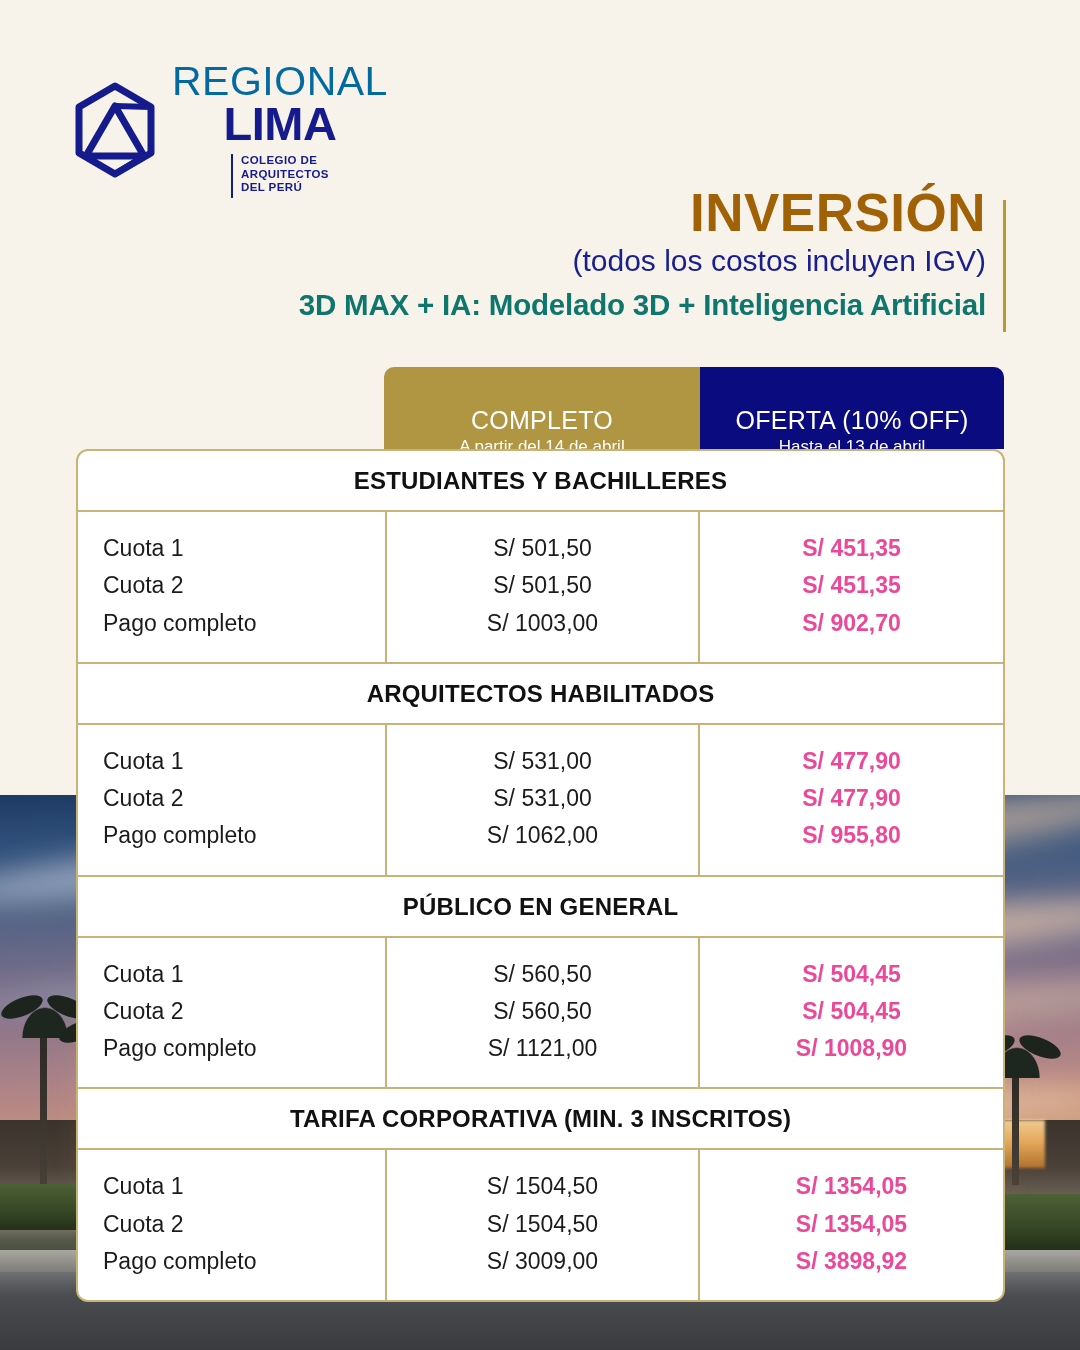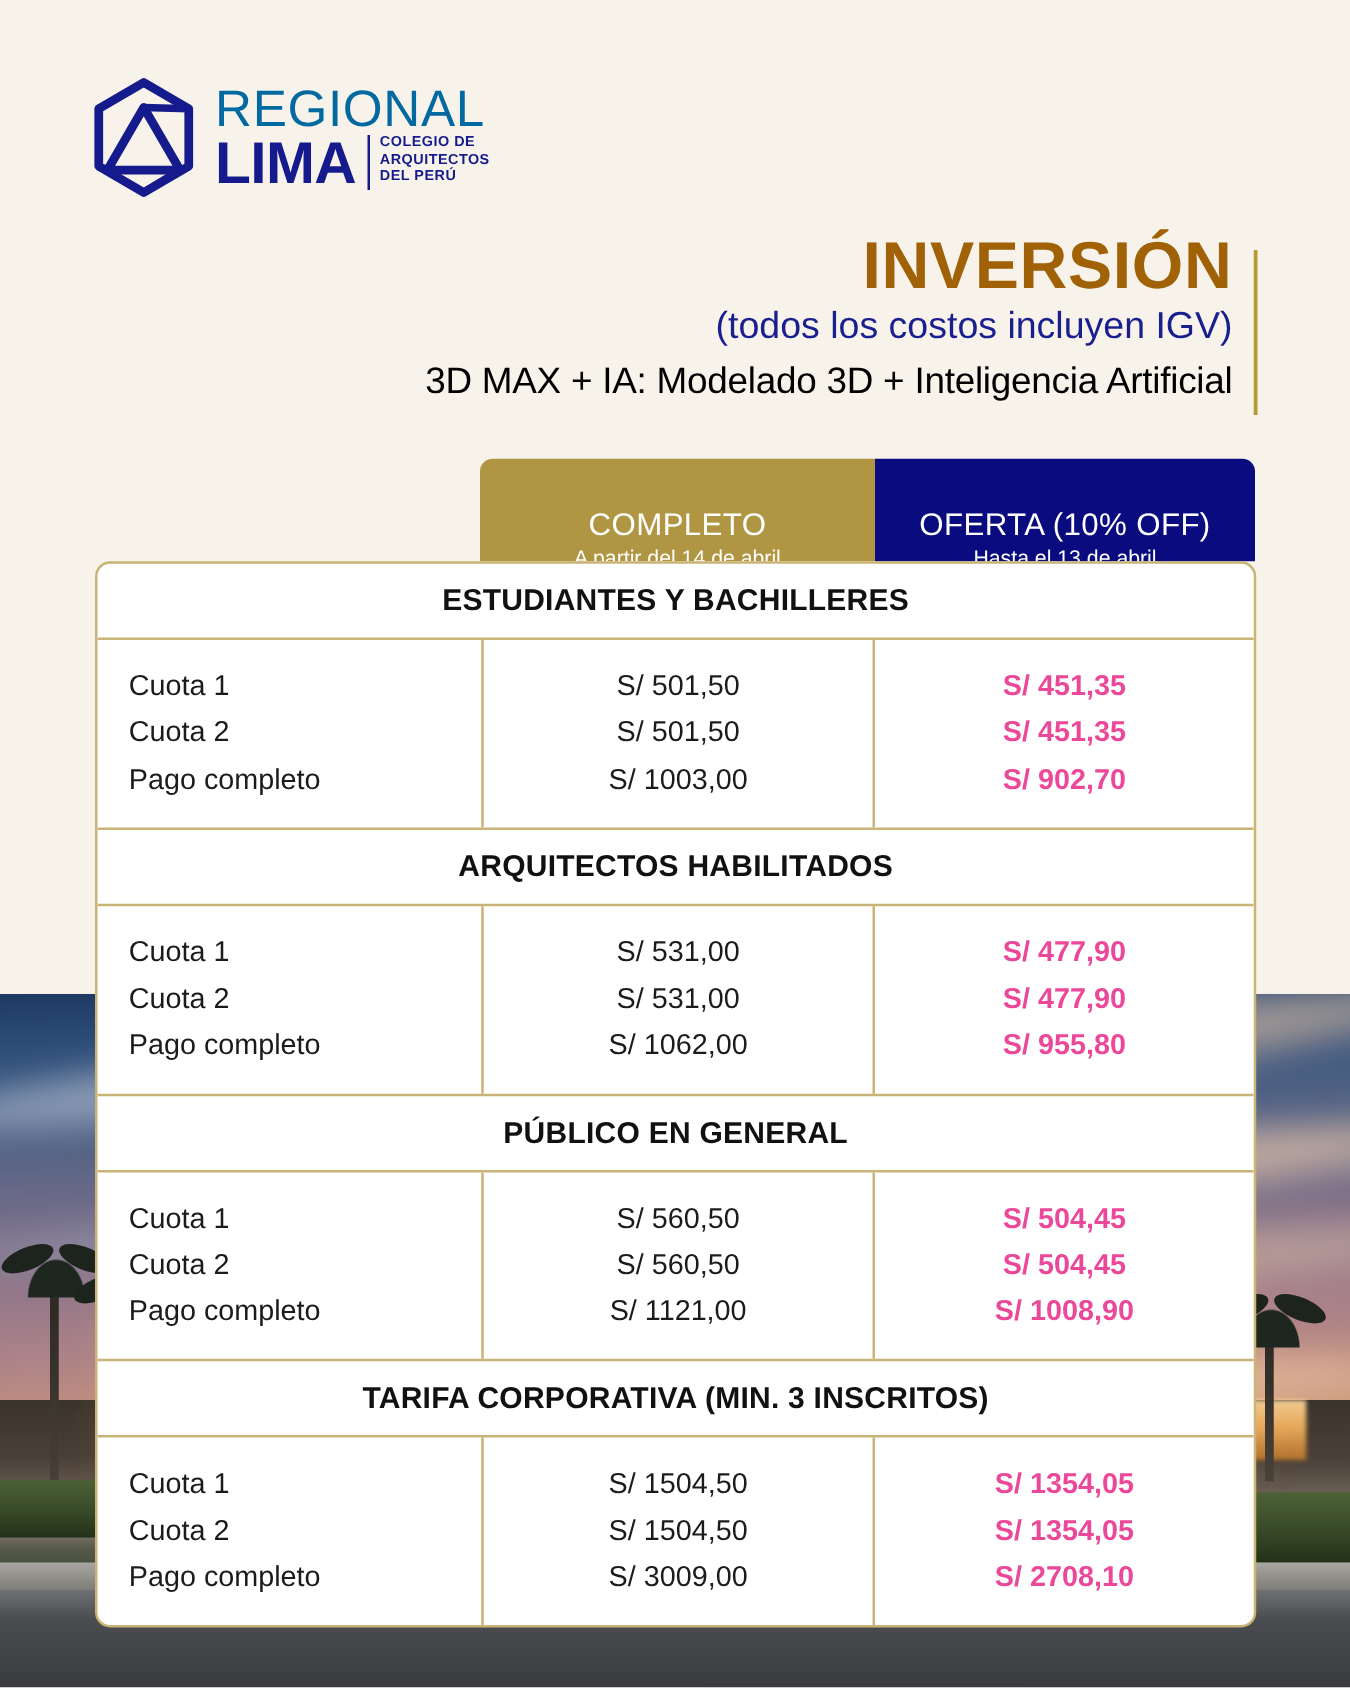--- a/index.html
+++ b/index.html
@@ -194,21 +194,21 @@
   }
   .logo-mark { width: 86px; height: 96px; }
   .logo-words { display: flex; flex-direction: column; }
   .logo-regional {
     font-size: 41px;
     letter-spacing: .5px;
     color: #0369a1;
     line-height: .97;
     font-weight: 400;
   }
-  .logo-row2 { display: flex; align-items: flex-start; gap: 9px; }
+  .logo-row2 { display: flex; align-items: center; gap: 9px; flex-direction: column; }
   .logo-lima {
     font-size: 47px;
     font-weight: 700;
     color: #151a8c;
     line-height: .92;
     letter-spacing: -.5px;
   }
   .logo-sub {
     border-left: 2.5px solid #151a8c;
     padding-left: 8px;
@@ -246,22 +246,22 @@
   }
   .h-sub {
     font-size: 30px;
     color: #1a1f8f;
     line-height: 1.2;
     margin-top: 2px;
     font-weight: 400;
   }
   .h-course {
     font-size: 29.5px;
-    color: #000000;
-    font-weight: 400;
+    color: #0f766e;
+    font-weight: 700;
     line-height: 1.2;
     margin-top: 8px;
     letter-spacing: -.2px;
   }
 
   
   .tabs {
     position: absolute;
     left: 384px;
     top: 367px;
@@ -495,18 +495,18 @@
           <div class="cell">Pago completo</div>
         </div>
         <div class="col-full">
           <div class="cell">S/ 1504,50</div>
           <div class="cell">S/ 1504,50</div>
           <div class="cell">S/ 3009,00</div>
         </div>
         <div class="col-offer">
           <div class="cell offer">S/ 1354,05</div>
           <div class="cell offer">S/ 1354,05</div>
-          <div class="cell offer">S/ 2708,10</div>
+          <div class="cell offer">S/ 3898,92</div>
         </div>
       </div>
     </div>
 
 </div>
 
 </body></html>

